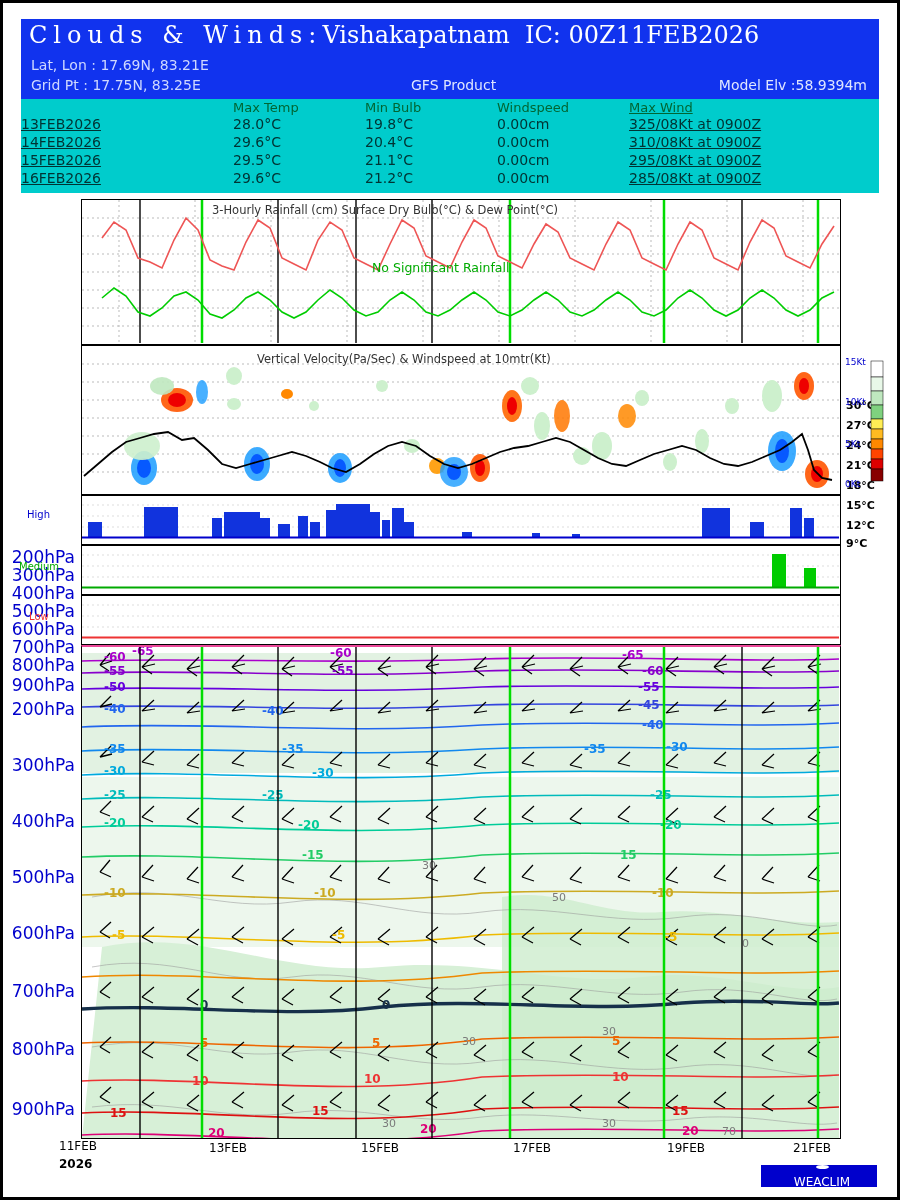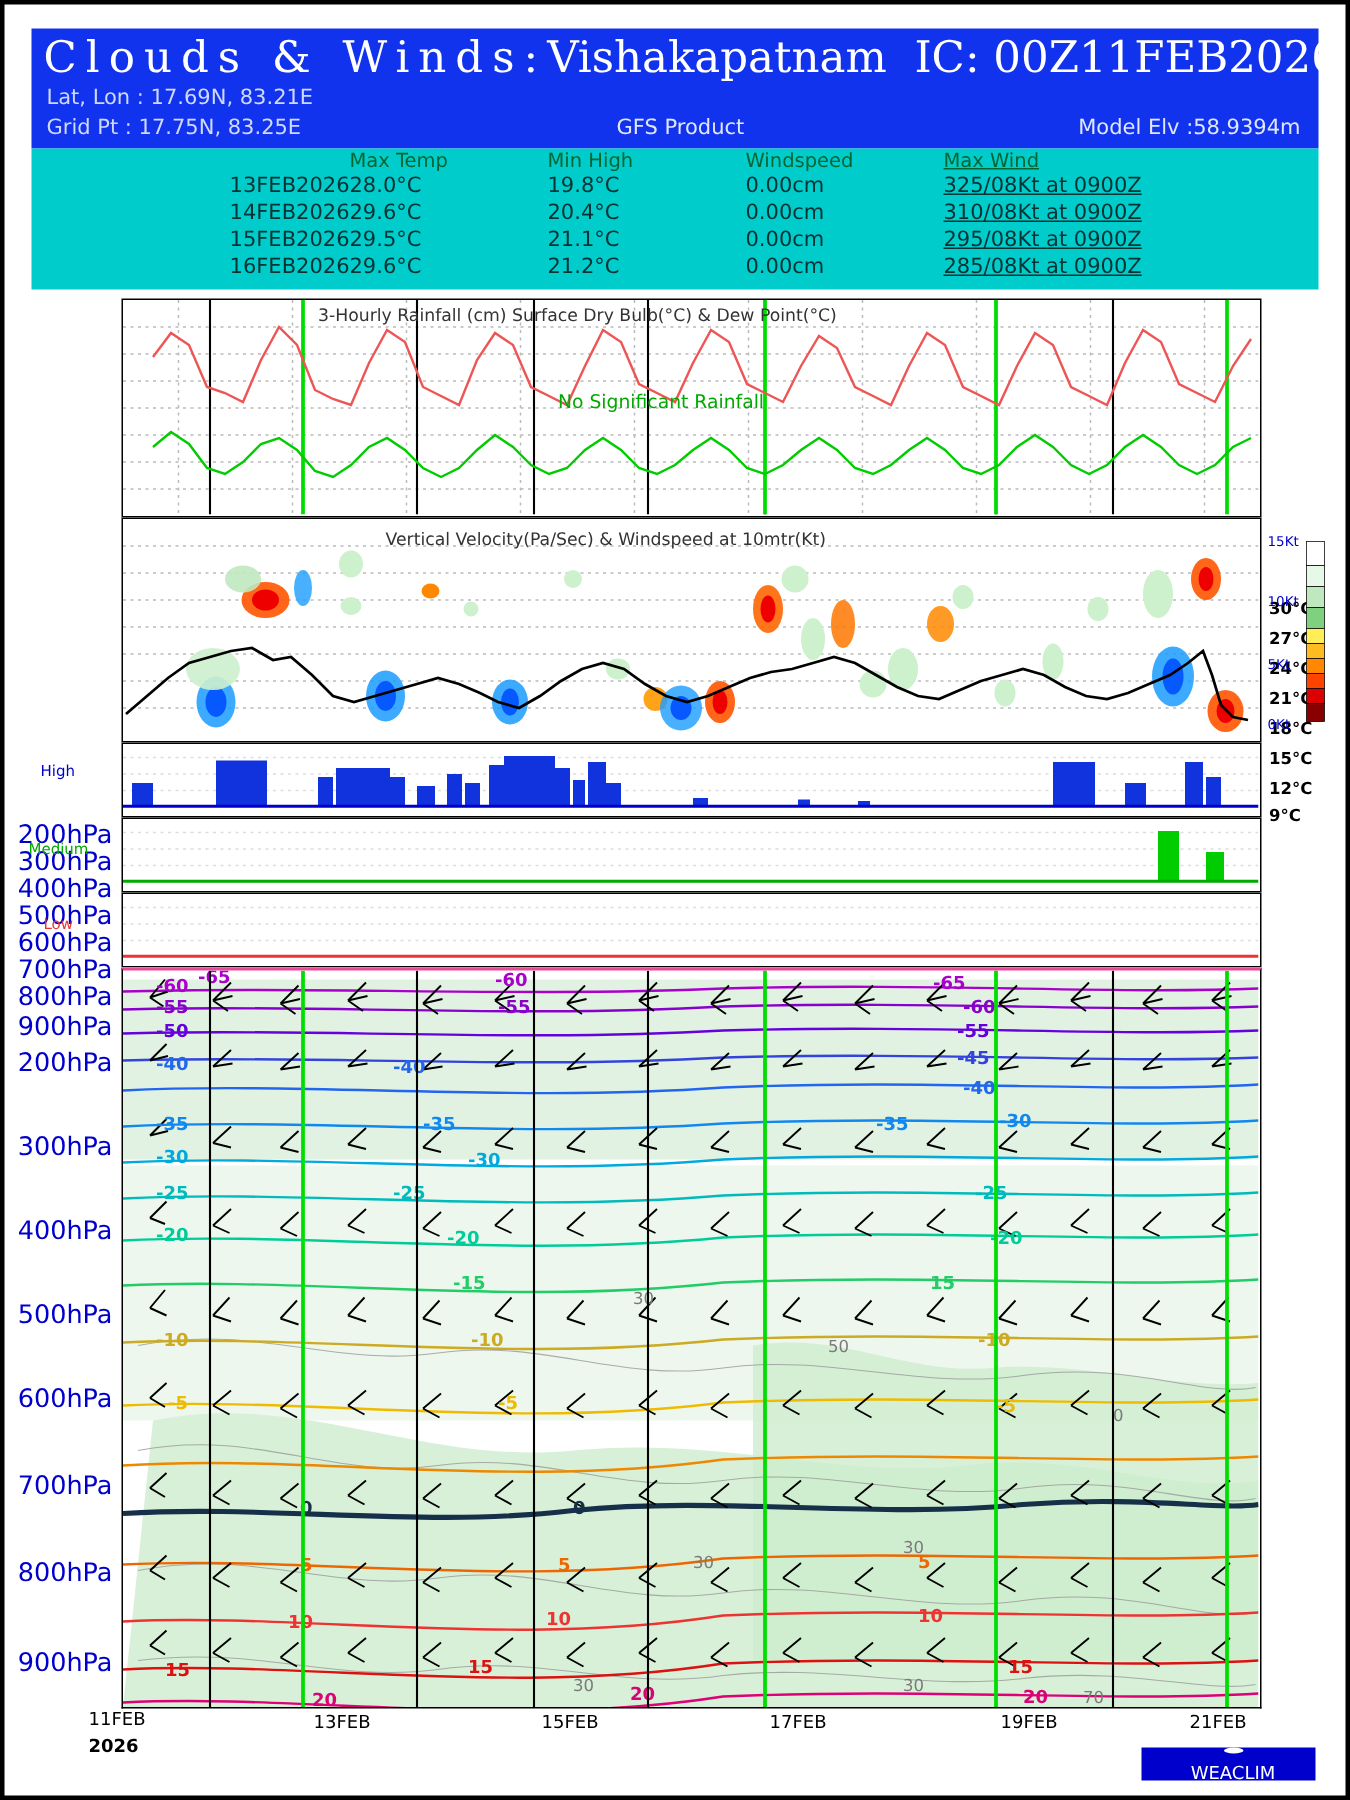--- a/index.html
+++ b/index.html
@@ -1,33 +1,33 @@
 <!DOCTYPE html>
 <html><head>
 <meta charset="utf-8">
 <style>
   html,body{margin:0;padding:0;background:#fff;}
   body{width:900px;height:1200px;font-family:"DejaVu Sans",sans-serif;}
   #page{position:relative;width:900px;height:1200px;box-sizing:border-box;border:3px solid #000;background:#fff;}
 
   
   .hdr{position:absolute;left:18px;top:16px;width:858px;height:80px;background:#1133ee;box-sizing:border-box;}
-  .hdr-title{position:absolute;left:8px;top:2px;font-family:"DejaVu Serif",serif;font-size:29px;color:#fff;letter-spacing:0px;white-space:nowrap;}
+  .hdr-title{position:absolute;left:8px;top:2px;font-family:"DejaVu Serif",serif;font-size:24px;color:#fff;letter-spacing:0px;white-space:nowrap;}
   .hdr-title .sp{letter-spacing:6px;}
   .hdr-l2{position:absolute;left:10px;top:38px;font-size:14px;color:#cfd8ff;white-space:nowrap;}
   .hdr-l3{position:absolute;left:10px;top:58px;font-size:14px;color:#cfd8ff;white-space:nowrap;}
   .hdr-mid{position:absolute;left:390px;top:58px;font-size:14px;color:#dfe6ff;}
   .hdr-right{position:absolute;right:12px;top:58px;font-size:14px;color:#dfe6ff;}
 
   
   .tbl{position:absolute;left:18px;top:96px;width:858px;height:94px;background:#00cccc;box-sizing:border-box;}
   .tbl table{border-collapse:collapse;width:100%;font-size:14px;color:#003333;}
   .tbl th{font-weight:normal;font-size:13px;color:#063;padding:1px 12px 0 0;}
   .tbl td{padding:1px 0;}
-  .c-date{width:200px;text-align:right;padding-right:18px;}
+  .c-date{width:200px;padding-right:18px;text-decoration:underline;}
   .c-mx{width:120px;text-align:left;}
   .c-mn{width:120px;text-align:left;}
   .c-rf{width:120px;text-align:left;}
   .c-wd{width:auto;text-align:left;text-decoration:underline;}
 
   
   .plot{position:absolute;left:78px;top:196px;width:760px;height:940px;}
   .panel{position:absolute;left:0;width:760px;box-sizing:border-box;border:1.5px solid #000;background:#fff;overflow:hidden;}
 
   .p1{top:0;height:146px;}
@@ -70,21 +70,21 @@
     <div class="hdr-mid">GFS Product</div>
     <div class="hdr-right">Model Elv :58.9394m</div>
   </div>
 
   <div class="tbl">
     <table>
       <thead>
         <tr>
           <th class="c-date"></th>
           <th class="c-mx">Max Temp</th>
-          <th class="c-mn">Min High</th>
+          <th class="c-mn">Min Bulb</th>
           <th class="c-rf">Windspeed</th>
           <th class="c-wd">Max Wind</th>
         </tr>
       </thead>
       <tbody>
         <tr>
           <td class="c-date">13FEB2026</td>
           <td class="c-mx">28.0°C</td>
           <td class="c-mn">19.8°C</td>
           <td class="c-rf">0.00cm</td>

